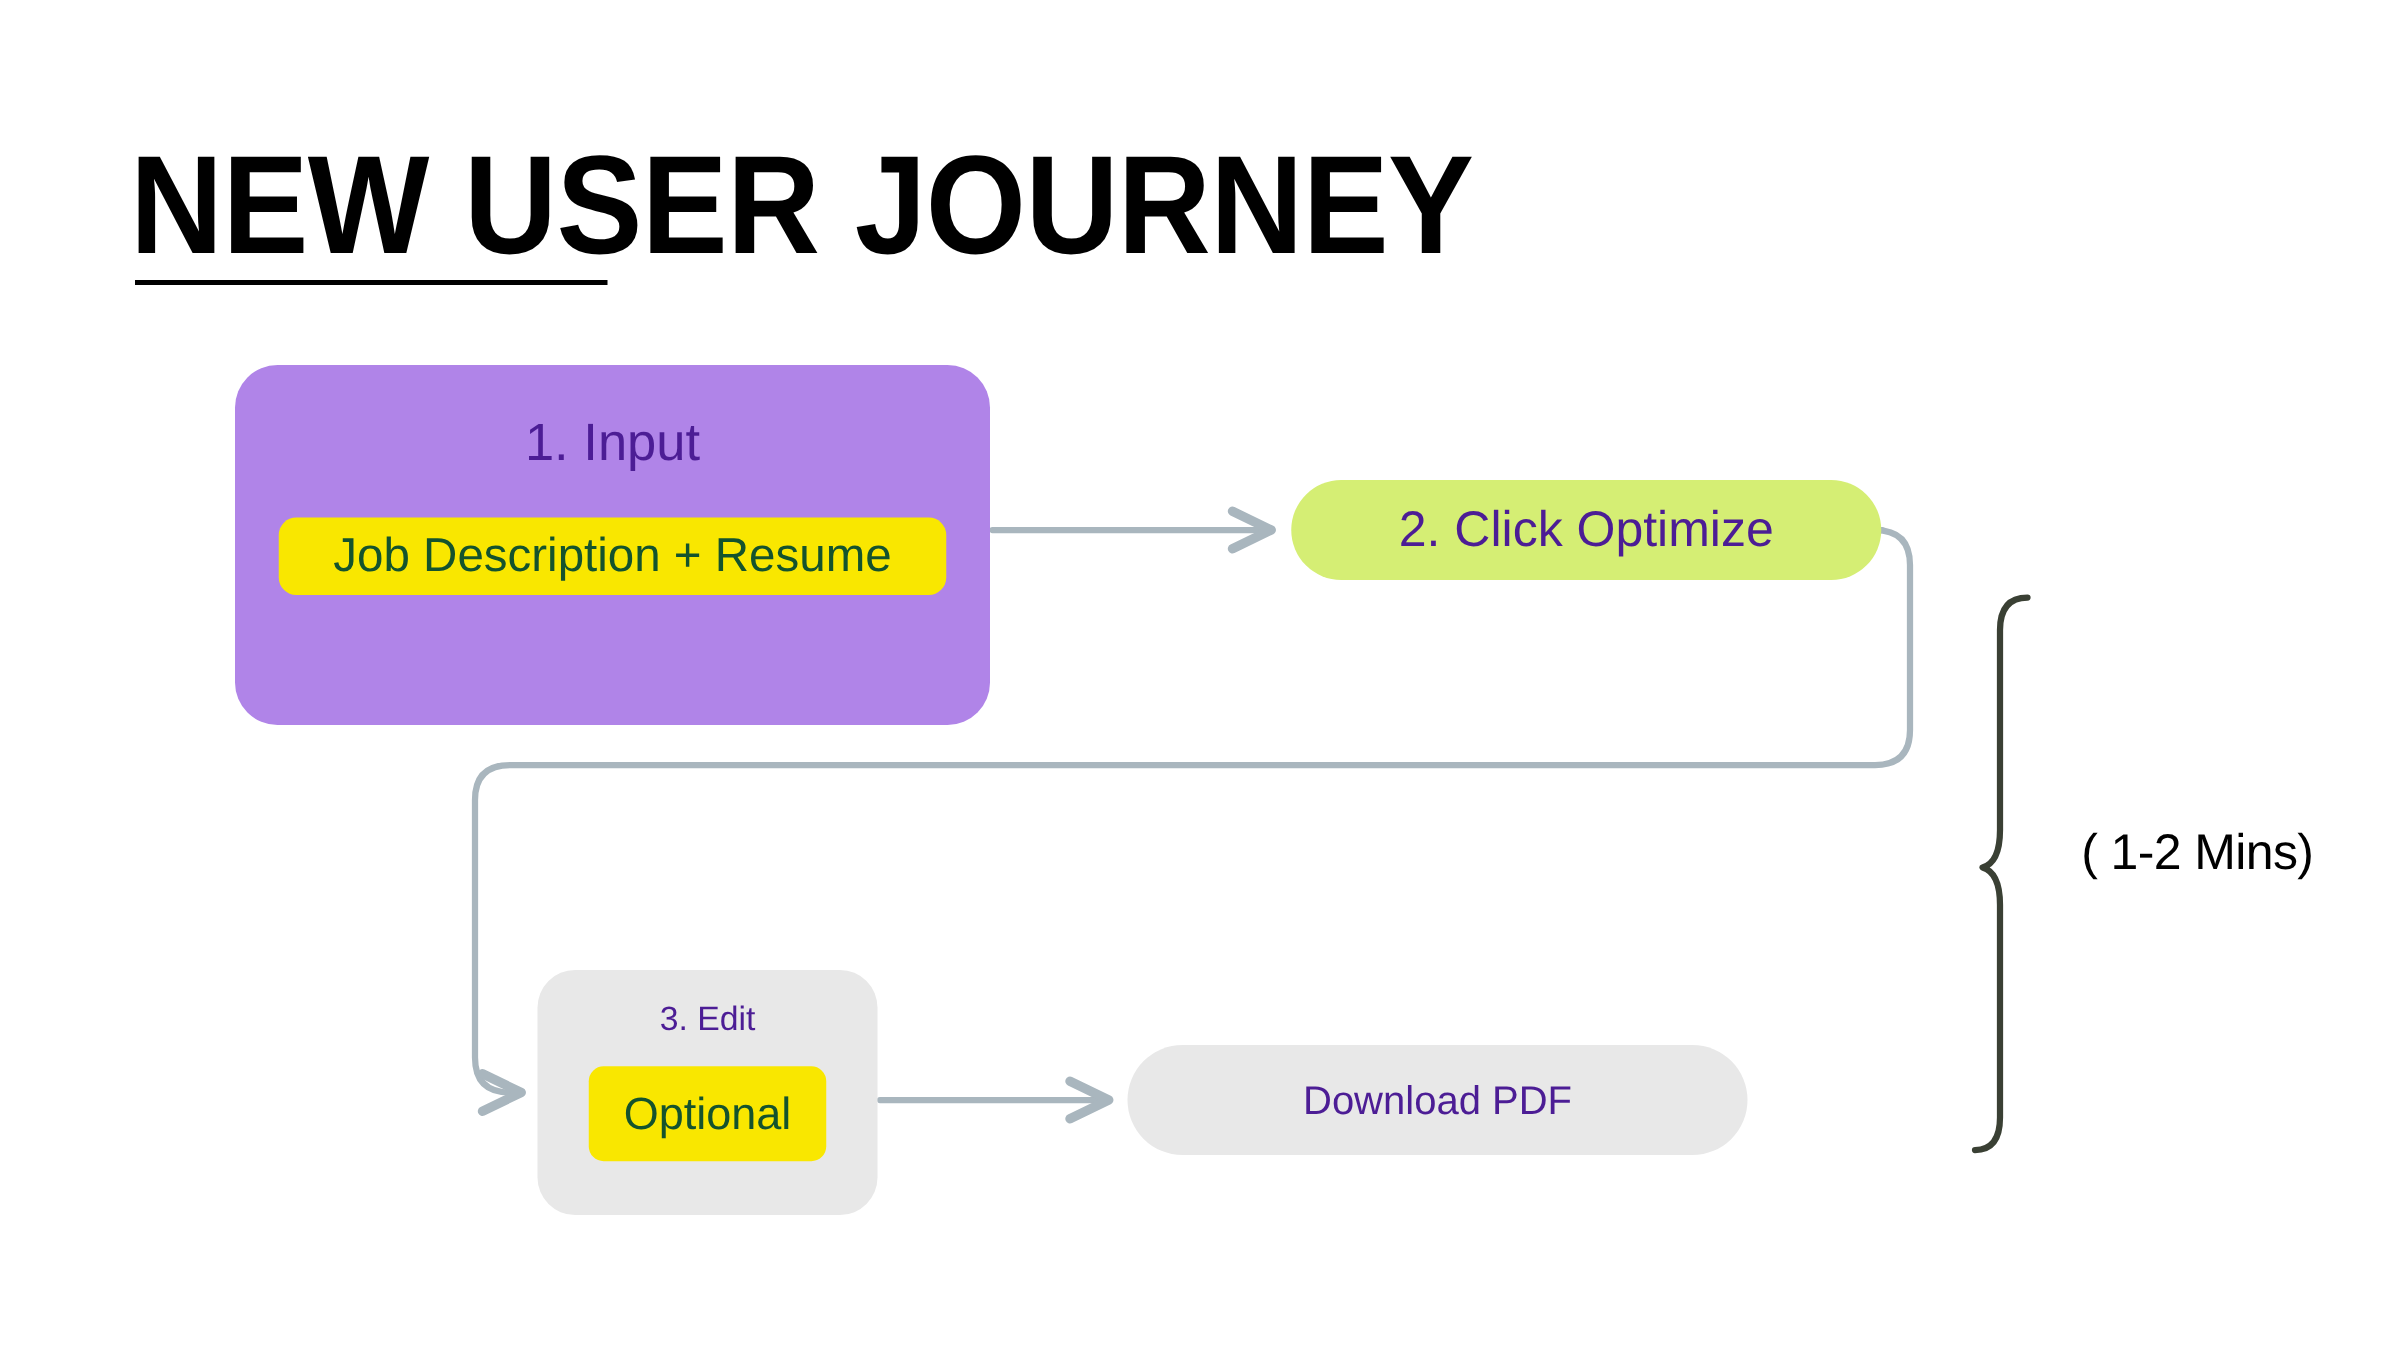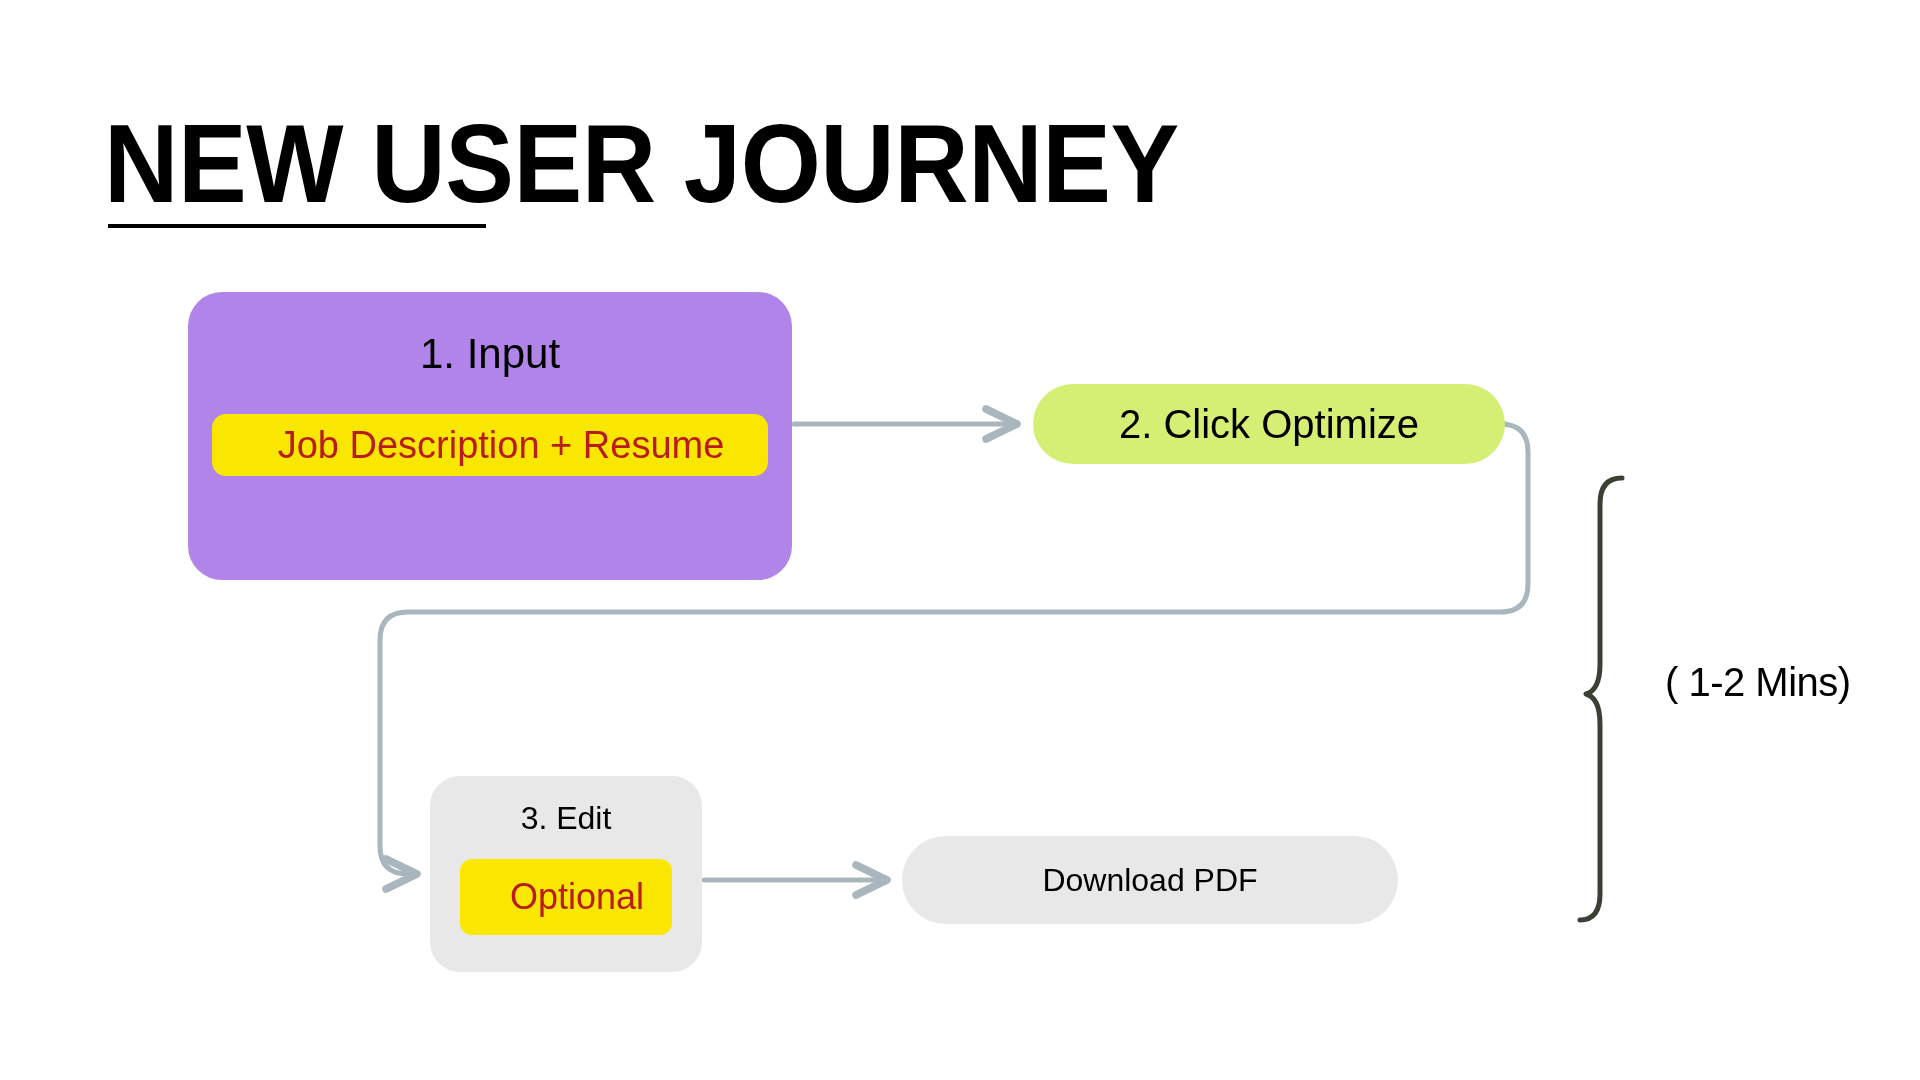--- a/index.html
+++ b/index.html
@@ -60,35 +60,34 @@
   
   .node {
     position: absolute;
     box-sizing: border-box;
     display: flex;
     flex-direction: column;
     align-items: center;
   }
 
   .node-title {
-    color: #000000;
+    color: #4c1d95;
     font-weight: 400;
     white-space: nowrap;
   }
 
   .chip {
     display: inline-flex;
     align-items: center;
     justify-content: center;
     background: #f9e700;
     border-radius: 14px;
-    color: #b91c1c;
+    color: #14532d;
     font-weight: 500;
     white-space: nowrap;
-    padding-left: 22px;
   }
 
   
   #node-input {
     left: 188px;
     top: 292px;
     width: 604px;
     height: 288px;
     background: #b084e8;
     border-radius: 34px;
@@ -117,21 +116,21 @@
   
   #node-edit {
     left: 430px;
     top: 776px;
     width: 272px;
     height: 196px;
     background: #e8e8e8;
     border-radius: 30px;
     padding-top: 24px;
   }
-  #node-edit .node-title { font-size: 32px; }
+  #node-edit .node-title { font-size: 27px; }
   #node-edit .chip {
     margin-top: 22px;
     width: 190px;
     height: 76px;
     font-size: 36px;
     border-radius: 12px;
   }
 
   
   #node-download {

